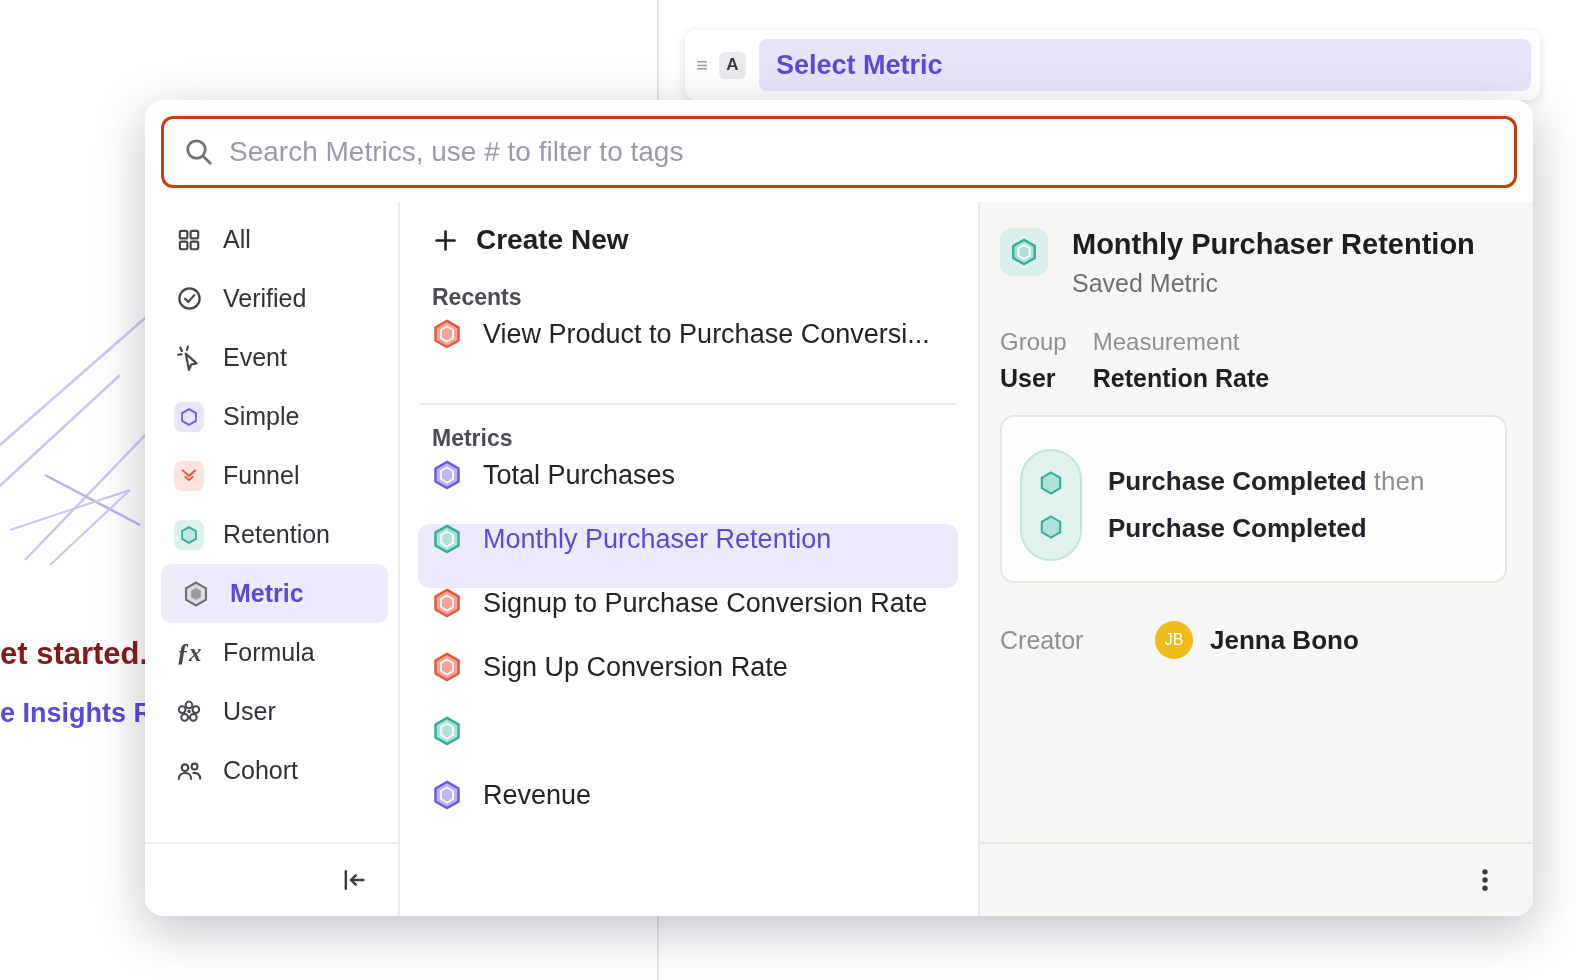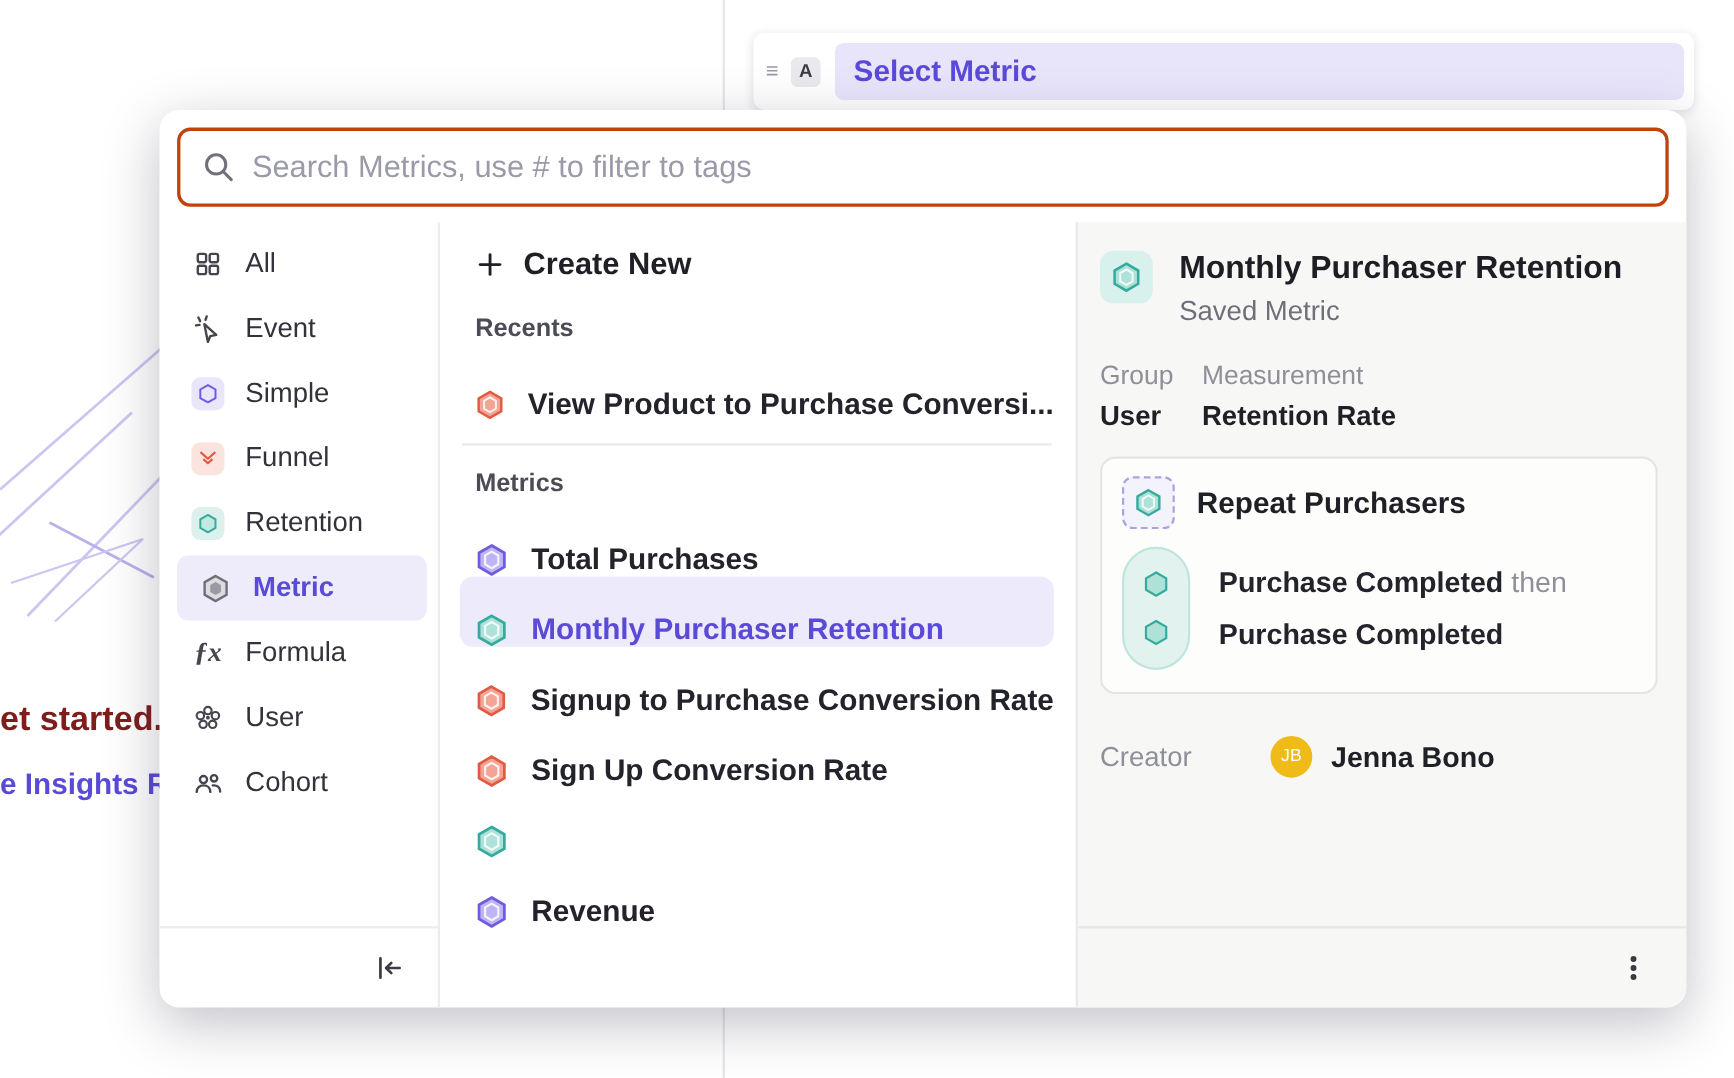--- a/index.html
+++ b/index.html
@@ -74,22 +74,22 @@
   .fx-icon { font-family:"Liberation Serif", serif; font-style:italic; font-size:25px; font-weight:600; color:#45454e; }
 
   
   .list-col { flex:1; padding:8px 20px 0 18px; min-width:0; }
   .create-row {
     display:flex; align-items:center; gap:17px; padding:14px 0 8px 14px;
     font-size:28px; font-weight:700; color:#1f1f26; cursor:pointer;
   }
   .section-label { font-size:23px; font-weight:700; color:#4c4c56; margin:20px 0 8px 14px; }
   .metric-row {
-    height:64px; display:flex; align-items:flex-end; gap:21px; padding-left:14px;
-    border-radius:12px; font-size:27px; font-weight:700; color:#23232b; cursor:pointer;
+    height:64px; display:flex; align-items:flex-start; gap:21px; padding-left:14px;
+    border-radius:12px; font-size:27px; font-weight:400; color:#23232b; cursor:pointer;
     white-space:nowrap; overflow:hidden;
   }
   .metric-row.selected { background:#edeafb; color:#5a4ad8; }
   .list-divider { border:none; border-top:2px solid #eaeaed; margin:20px 2px 2px 2px; }
 
   
   .hex { display:block; }
   .hex .inner { fill:none; stroke:rgba(255,255,255,.85); stroke-width:1.6; }
   .hx-purple .outer { fill:#bdb4f1; stroke:#6c5ce0; stroke-width:2; }
   .hx-teal   .outer { fill:#aee2d9; stroke:#35ab9d; stroke-width:2; }
@@ -189,20 +189,29 @@
             <svg width="26" height="26" viewBox="0 0 24 24" fill="none" stroke="#45454e" stroke-width="2">
               <rect x="3.5" y="3.5" width="7" height="7" rx="1.6"></rect>
                 <rect x="13.5" y="3.5" width="7" height="7" rx="1.6"></rect>
               <rect x="3.5" y="13.5" width="7" height="7" rx="1.6"></rect>
                 <rect x="13.5" y="13.5" width="7" height="7" rx="1.6"></rect>
             </svg>
             </span>
           <span>All</span>
         </div>
 
+        <div class="side-item">
+          <span class="ic">
+            <svg width="27" height="27" viewBox="0 0 24 24" fill="none" stroke="#45454e" stroke-width="2">
+              <circle cx="12" cy="12" r="9"></circle>
+              <polyline points="8,12.2 11,15 16.2,9" stroke-linecap="round" stroke-linejoin="round"></polyline>
+            </svg>
+            </span>
+          <span>Verified</span>
+        </div>
 
         <div class="side-item">
           <span class="ic">
             <svg width="26" height="26" viewBox="0 0 24 24" fill="none" stroke="#45454e" stroke-width="2">
               <path d="M9 8 L19 17 L14 18 L12 23 Z" stroke-linejoin="round"></path>
               <line x1="4" y1="2.5" x2="5.5" y2="5.5" stroke-linecap="round"></line>
               <line x1="11" y1="1.5" x2="10" y2="4.5" stroke-linecap="round"></line>
               <line x1="2" y1="9" x2="5" y2="8.6" stroke-linecap="round"></line>
             </svg>
             </span>
@@ -392,29 +401,20 @@
             <div class="field-label">Group</div>
             <div class="field-value">User</div>
           </div>
           <div>
             <div class="field-label">Measurement</div>
             <div class="field-value">Retention Rate</div>
           </div>
         </div>
 
         <div class="metric-card">
-          <div class="card-head">
-            <span class="dashed-box">
-              <svg class="hex hx-teal" width="26" height="26" viewBox="0 0 24 24">
-                <polygon class="outer" points="12,1.5 21.2,6.8 21.2,17.2 12,22.5 2.8,17.2 2.8,6.8"></polygon>
-                <polygon class="inner" points="12,6 16.8,8.8 16.8,15.2 12,18 7.2,15.2 7.2,8.8"></polygon>
-              </svg>
-              </span>
-            <span class="card-title">Repeat Purchasers</span>
-          </div>
           <div class="steps">
             <div class="step-pill">
               <svg class="hex hx-teal" width="24" height="24" viewBox="0 0 24 24">
                 <polygon class="outer" points="12,1.5 21.2,6.8 21.2,17.2 12,22.5 2.8,17.2 2.8,6.8"></polygon>
               </svg>
               <svg class="hex hx-teal" width="24" height="24" viewBox="0 0 24 24">
                 <polygon class="outer" points="12,1.5 21.2,6.8 21.2,17.2 12,22.5 2.8,17.2 2.8,6.8"></polygon>
               </svg>
             </div>
             <div class="step-lines">

